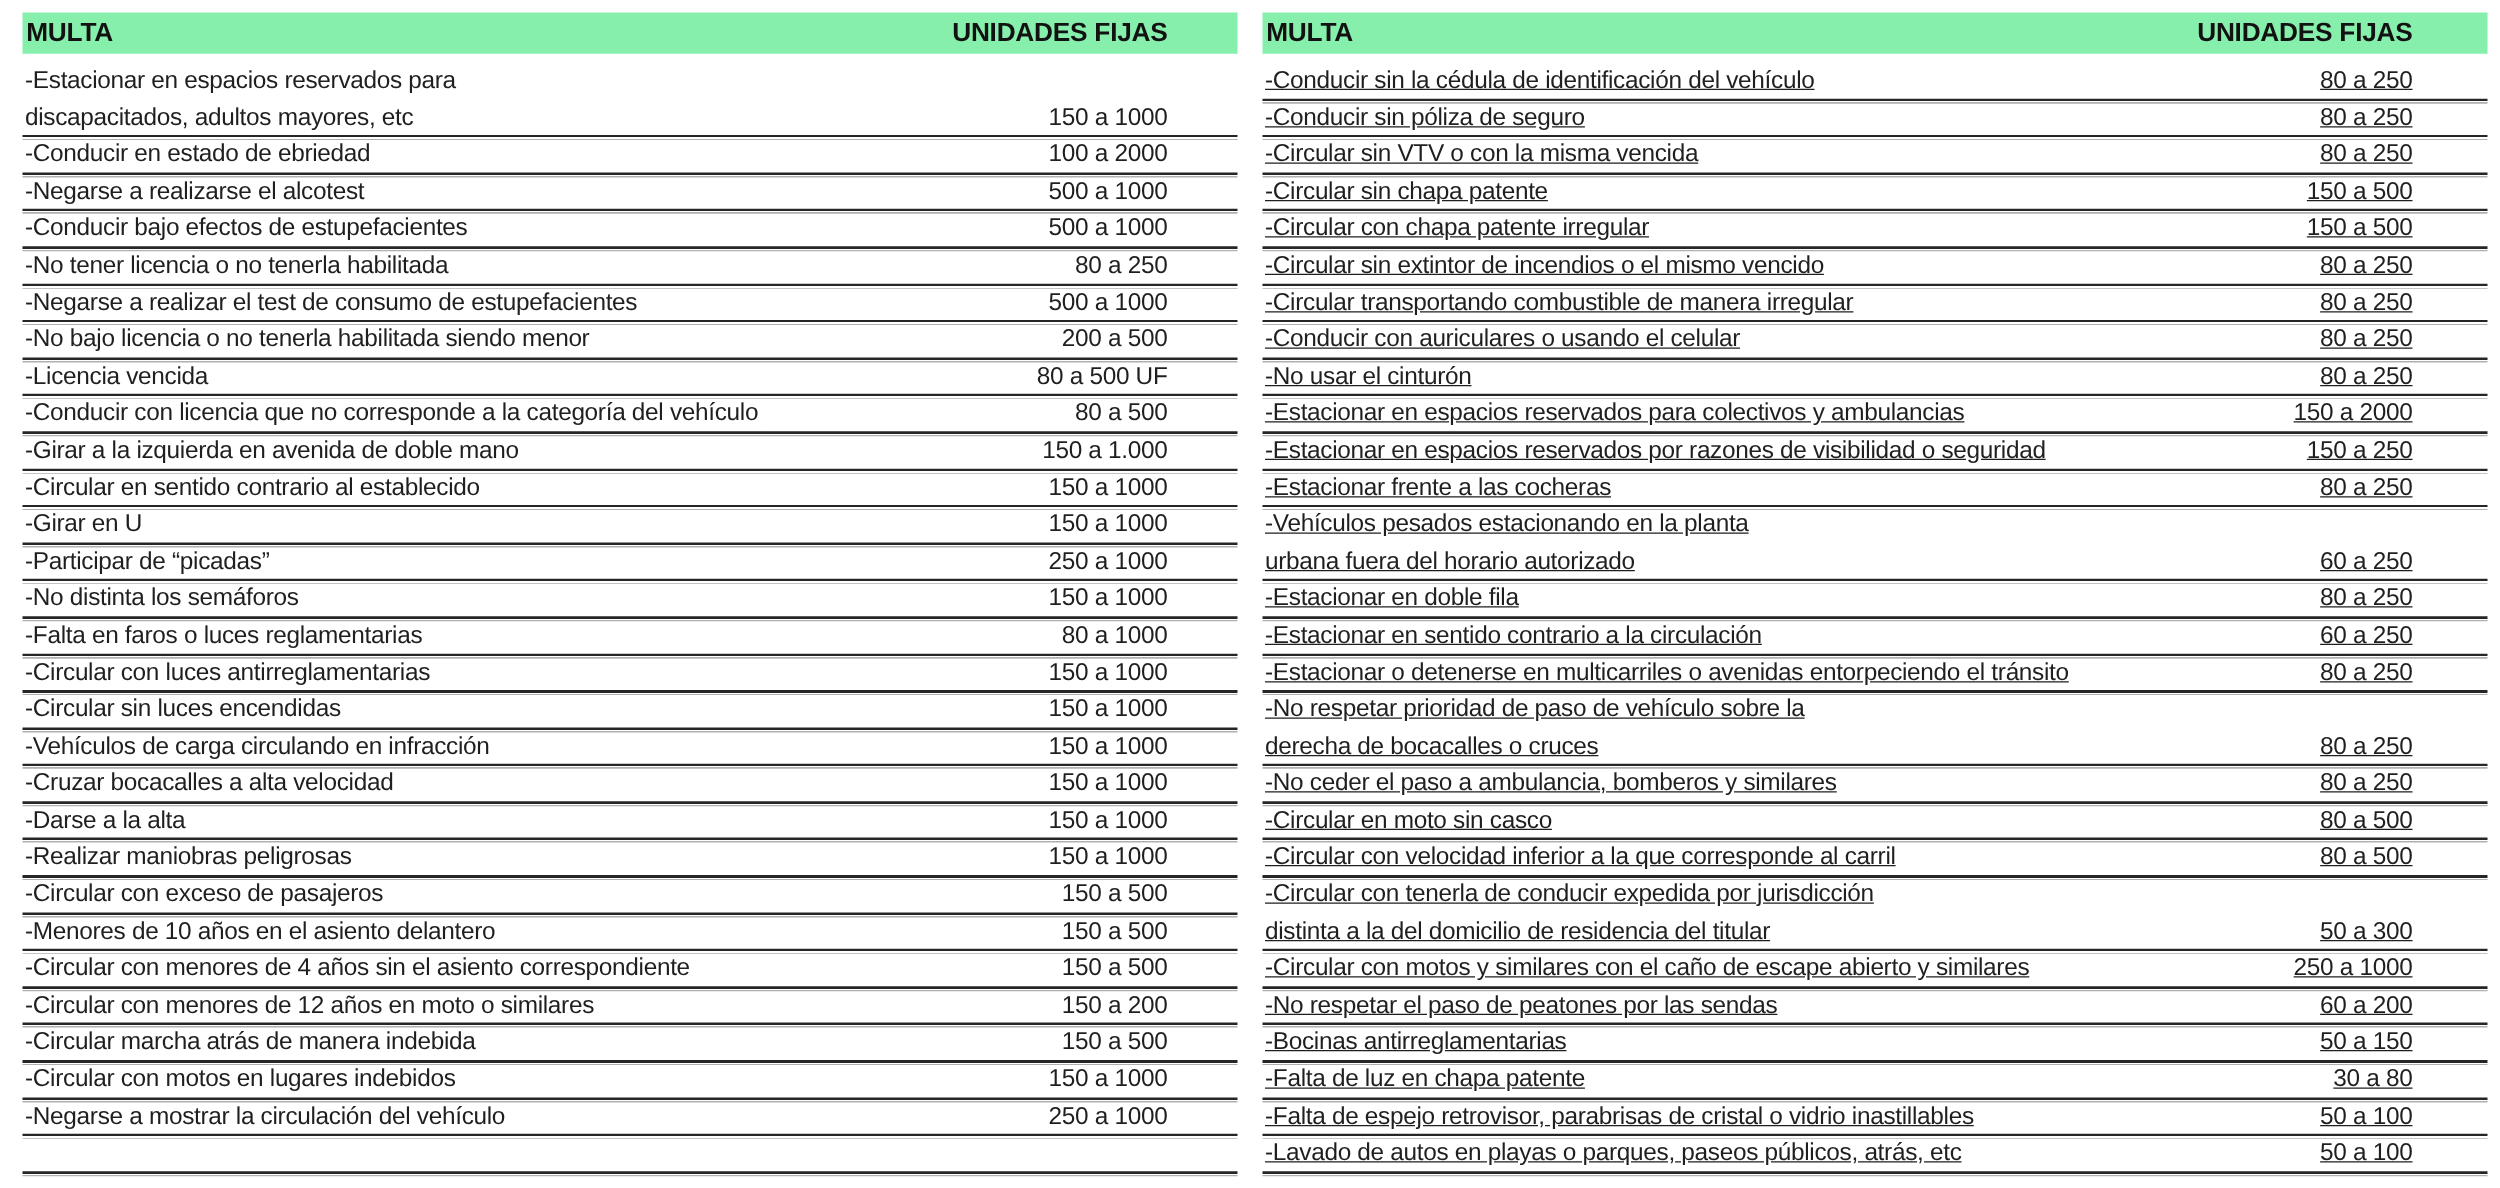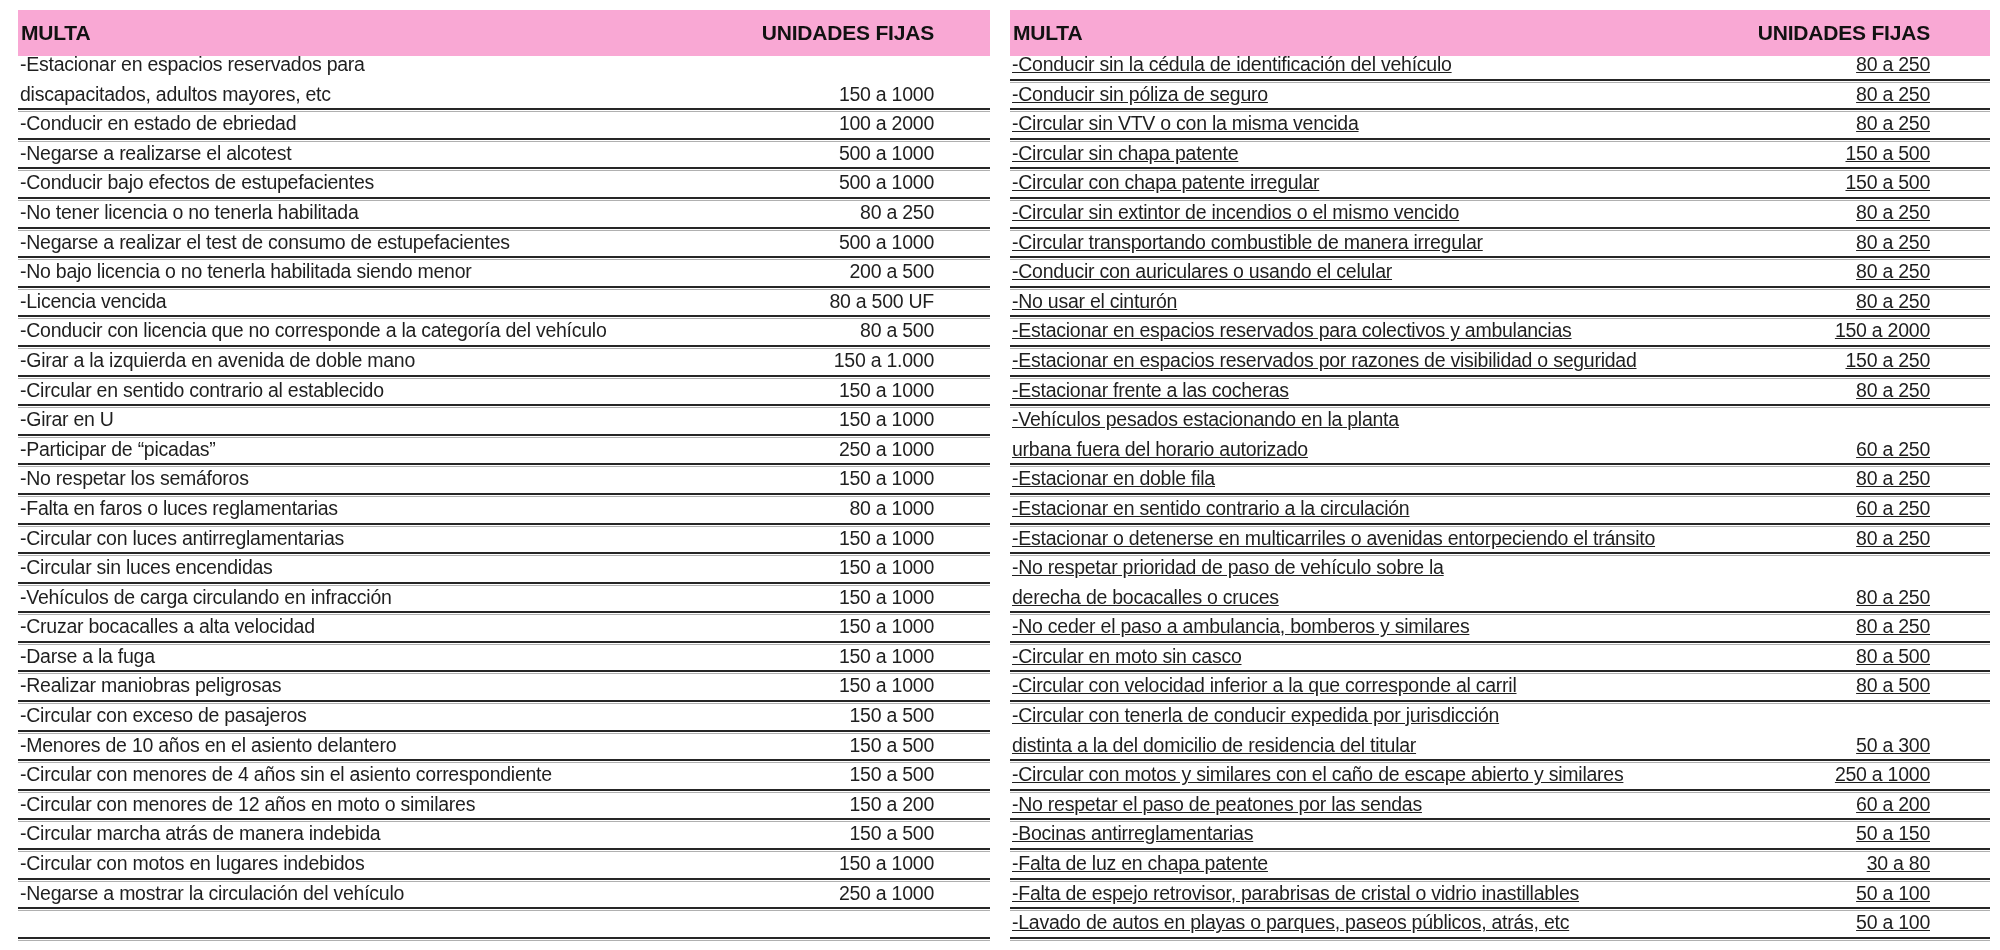--- a/index.html
+++ b/index.html
@@ -8,22 +8,22 @@
     width: 2000px; height: 950px;
     position: relative;
     font-family: "Liberation Sans", "DejaVu Sans", sans-serif;
     color: #1f1f1f;
     overflow: hidden;
   }
   :root { --lh: 29.6px; }
 
   
   .header-band {
-    position: absolute; top: 10px; height: 46px;
-    background: #f9a8d4;
+    position: absolute; top: 10px; height: 33px;
+    background: #86efac;
     display: flex; justify-content: space-between; align-items: center;
     font-weight: bold; font-size: 21px; letter-spacing: -0.2px; color: #121212;
   }
   #header-left  { left: 18px;  width: 972px; padding: 0 56px 0 3px; }
   #header-right { left: 1010px; width: 980px; padding: 0 60px 0 3px; }
 
   
   .fines-table { position: absolute; top: 53px; }
   #left-table  { left: 18px;  width: 972px; }
   #right-table { left: 1010px; width: 980px; text-decoration: underline; }
@@ -135,21 +135,21 @@
       </div>
     </div>
     <div class="row">
       <div class="row-line">
         <span class="cell-label">-Participar de “picadas”</span>
         <span class="cell-value">250 a 1000</span>
       </div>
     </div>
     <div class="row">
       <div class="row-line">
-        <span class="cell-label">-No respetar los semáforos</span>
+        <span class="cell-label">-No distinta los semáforos</span>
         <span class="cell-value">150 a 1000</span>
       </div>
     </div>
     <div class="row">
       <div class="row-line">
         <span class="cell-label">-Falta en faros o luces reglamentarias</span>
         <span class="cell-value">80 a 1000</span>
       </div>
     </div>
     <div class="row">
@@ -171,21 +171,21 @@
       </div>
     </div>
     <div class="row">
       <div class="row-line">
         <span class="cell-label">-Cruzar bocacalles a alta velocidad</span>
         <span class="cell-value">150 a 1000</span>
       </div>
     </div>
     <div class="row">
       <div class="row-line">
-        <span class="cell-label">-Darse a la fuga</span>
+        <span class="cell-label">-Darse a la alta</span>
         <span class="cell-value">150 a 1000</span>
       </div>
     </div>
     <div class="row">
       <div class="row-line">
         <span class="cell-label">-Realizar maniobras peligrosas</span>
         <span class="cell-value">150 a 1000</span>
       </div>
     </div>
     <div class="row">

